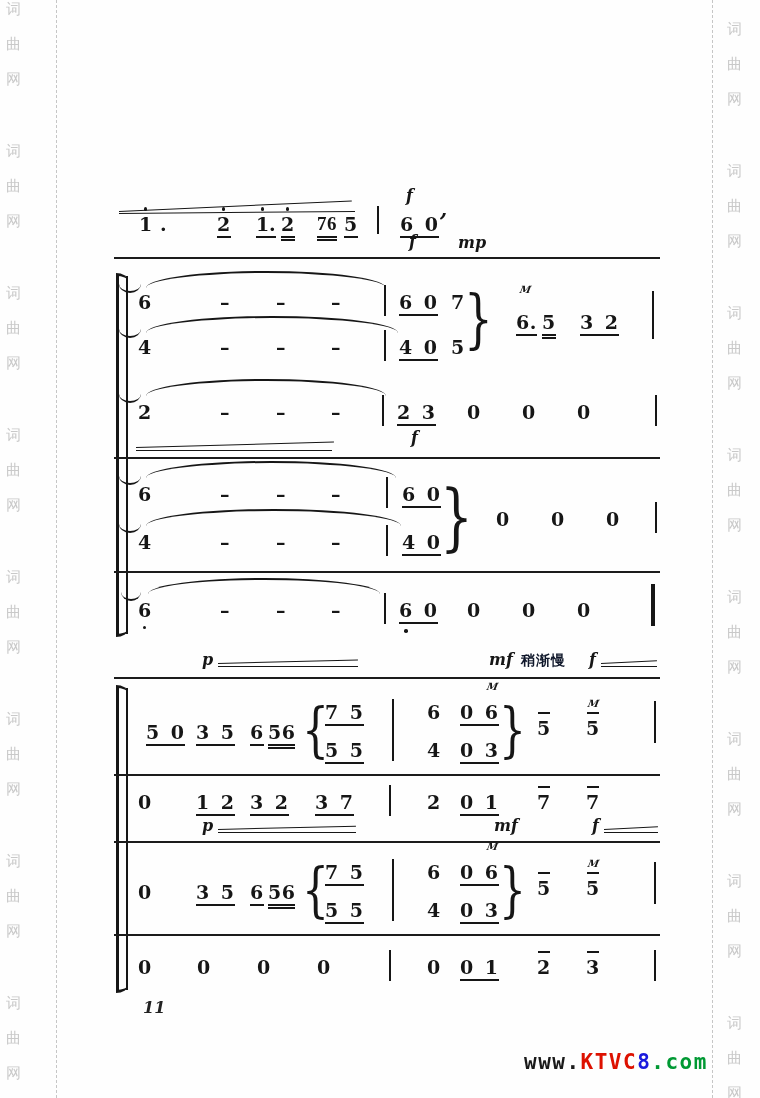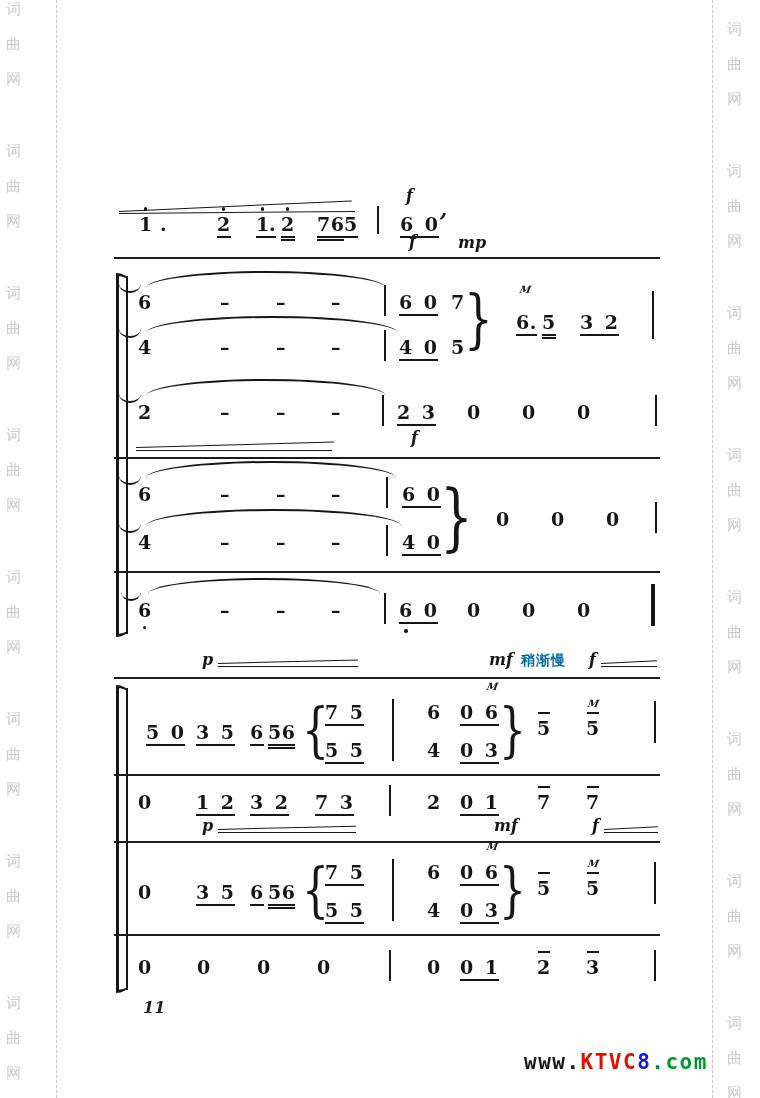--- a/index.html
+++ b/index.html
@@ -22,21 +22,21 @@
   .sep{position:absolute;height:2px;background:#1c1c1c}
   .ln{position:absolute;height:0;border-top:1.6px solid #161616;transform-origin:left center}
   .arc{position:absolute;border-top:2.2px solid #161616;border-radius:50% 50% 0 0/100% 100% 0 0}
   .arcf{position:absolute;border-bottom:2px solid #161616;border-radius:0 0 50% 50%/0 0 100% 100%}
   .brace{position:absolute;font-family:"DejaVu Serif",serif;font-weight:400;color:#161616;transform:scaleX(.72);transform-origin:left center}
   .bracket{position:absolute;width:3.2px;background:#161616}
   .bracket::before{content:"";position:absolute;left:0;top:-3px;width:12px;height:8px;border-top:3px solid #161616;border-top-right-radius:12px 8px}
   .bracket::after{content:"";position:absolute;left:0;bottom:-3px;width:12px;height:8px;border-bottom:3px solid #161616;border-bottom-right-radius:12px 8px}
   .dyn{position:absolute;font:italic 700 16px "DejaVu Serif",serif;color:#161616}
   .trem{position:absolute;font:italic 700 10px "DejaVu Serif",serif;color:#161616;transform:skewX(-12deg);letter-spacing:-1px}
-  .cjk{position:absolute;font:700 14px "DejaVu Sans",sans-serif;color:#0369a1;letter-spacing:1px}
+  .cjk{position:absolute;font:700 14px "DejaVu Sans",sans-serif;color:#0f172a;letter-spacing:1px}
   .pageno{position:absolute;left:143px;top:998px;font:italic 700 16px "DejaVu Serif",serif;color:#222}
   .logo{position:absolute;left:524px;top:1050px;font:700 21px "DejaVu Sans Mono",monospace;letter-spacing:1.5px;white-space:pre}
 </style>
 </head>
 <body>
 
 <div class="page">
   <div>
       <div class="wmc" style="left: 6px; top: 2px;">词</div>
       <div class="wmc" style="left: 6px; top: 37px;">曲</div>
@@ -93,21 +93,21 @@
   <div class="dashline" style="left: 712px;"></div>
   <div class="score" id="score">
       <div class="ln" style="width: 233px; transform: rotate(-2.6deg); left: 119px; top: 211px;"></div>
       <div class="ln" style="width: 236px; transform: rotate(-0.5deg); left: 119px; top: 213px;"></div>
       <span class="note da" style="left: 139px; top: 213px;">1</span>
       <span class="note" style="left: 160px; top: 213px;">.</span>
       <span class="note u1 da" style="left: 217px; top: 213px;">2</span>
       <span class="note u1 da" style="left: 256px; top: 213px;">1</span>
       <span class="note u1" style="left: 269px; top: 213px;">.</span>
       <span class="note u2 da" style="left: 281px; top: 213px;">2</span>
-      <span class="note u2" style="left: 317px; top: 213px;">76</span>
+      <span class="note u2" style="left: 317px; top: 213px; font-family: Liberation Serif, serif;">76</span>
       <span class="note u1" style="left: 344px; top: 213px;">5</span>
       <div class="bar" style="height: 28px; left: 377px; top: 206px;"></div>
       <span class="dyn" style="left: 406px; top: 186px;">f</span>
       <span class="note u1" style="left: 400px; top: 213px;">6 0</span>
       <span class="note it" style="left: 440px; top: 198px;">,</span>
       <span class="dyn" style="left: 409px; top: 232px;">f</span>
       <span class="dyn" style="left: 458px; top: 233px;">mp</span>
       <div class="sep" style="width: 546px; left: 114px; top: 257px;"></div>
       <div class="bracket" style="height: 358px; left: 116px; top: 276px;"></div>
       <div class="bar" style="height: 358px; width: 1.5px; left: 126px; top: 276px;"></div>
@@ -212,21 +212,21 @@
       <span class="note u1" style="left: 460px; top: 739px;">0 3</span>
       <span class="brace" style="font-size: 59px; line-height: 64px; left: 499px; top: 698px;">}</span>
       <span class="note ov" style="left: 537px; top: 717px;">5</span>
       <span class="trem" style="left: 588px; top: 698px;">M</span>
       <span class="note ov" style="left: 586px; top: 717px;">5</span>
       <div class="bar" style="height: 42px; left: 654px; top: 701px;"></div>
       <div class="sep" style="width: 546px; left: 114px; top: 774px;"></div>
       <span class="note" style="left: 138px; top: 791px;">0</span>
       <span class="note u1" style="left: 196px; top: 791px;">1 2</span>
       <span class="note u1" style="left: 250px; top: 791px;">3 2</span>
-      <span class="note u1" style="left: 315px; top: 791px;">7 3</span>
+      <span class="note u1" style="left: 315px; top: 791px;">3 7</span>
       <div class="bar" style="height: 31px; left: 389px; top: 785px;"></div>
       <span class="note" style="left: 427px; top: 791px;">2</span>
       <span class="note u1" style="left: 460px; top: 791px;">0 1</span>
       <span class="note ov" style="left: 537px; top: 791px;">7</span>
       <span class="note ov" style="left: 586px; top: 791px;">7</span>
       <span class="dyn" style="left: 202px; top: 816px;">p</span>
       <div class="ln" style="width: 138px; transform: rotate(-1.4deg); left: 218px; top: 829px;"></div>
       <div class="ln" style="width: 138px; transform: rotate(0deg); left: 218px; top: 832px;"></div>
       <span class="dyn" style="left: 494px; top: 816px;">mf</span>
       <span class="dyn" style="left: 592px; top: 816px;">f</span>

